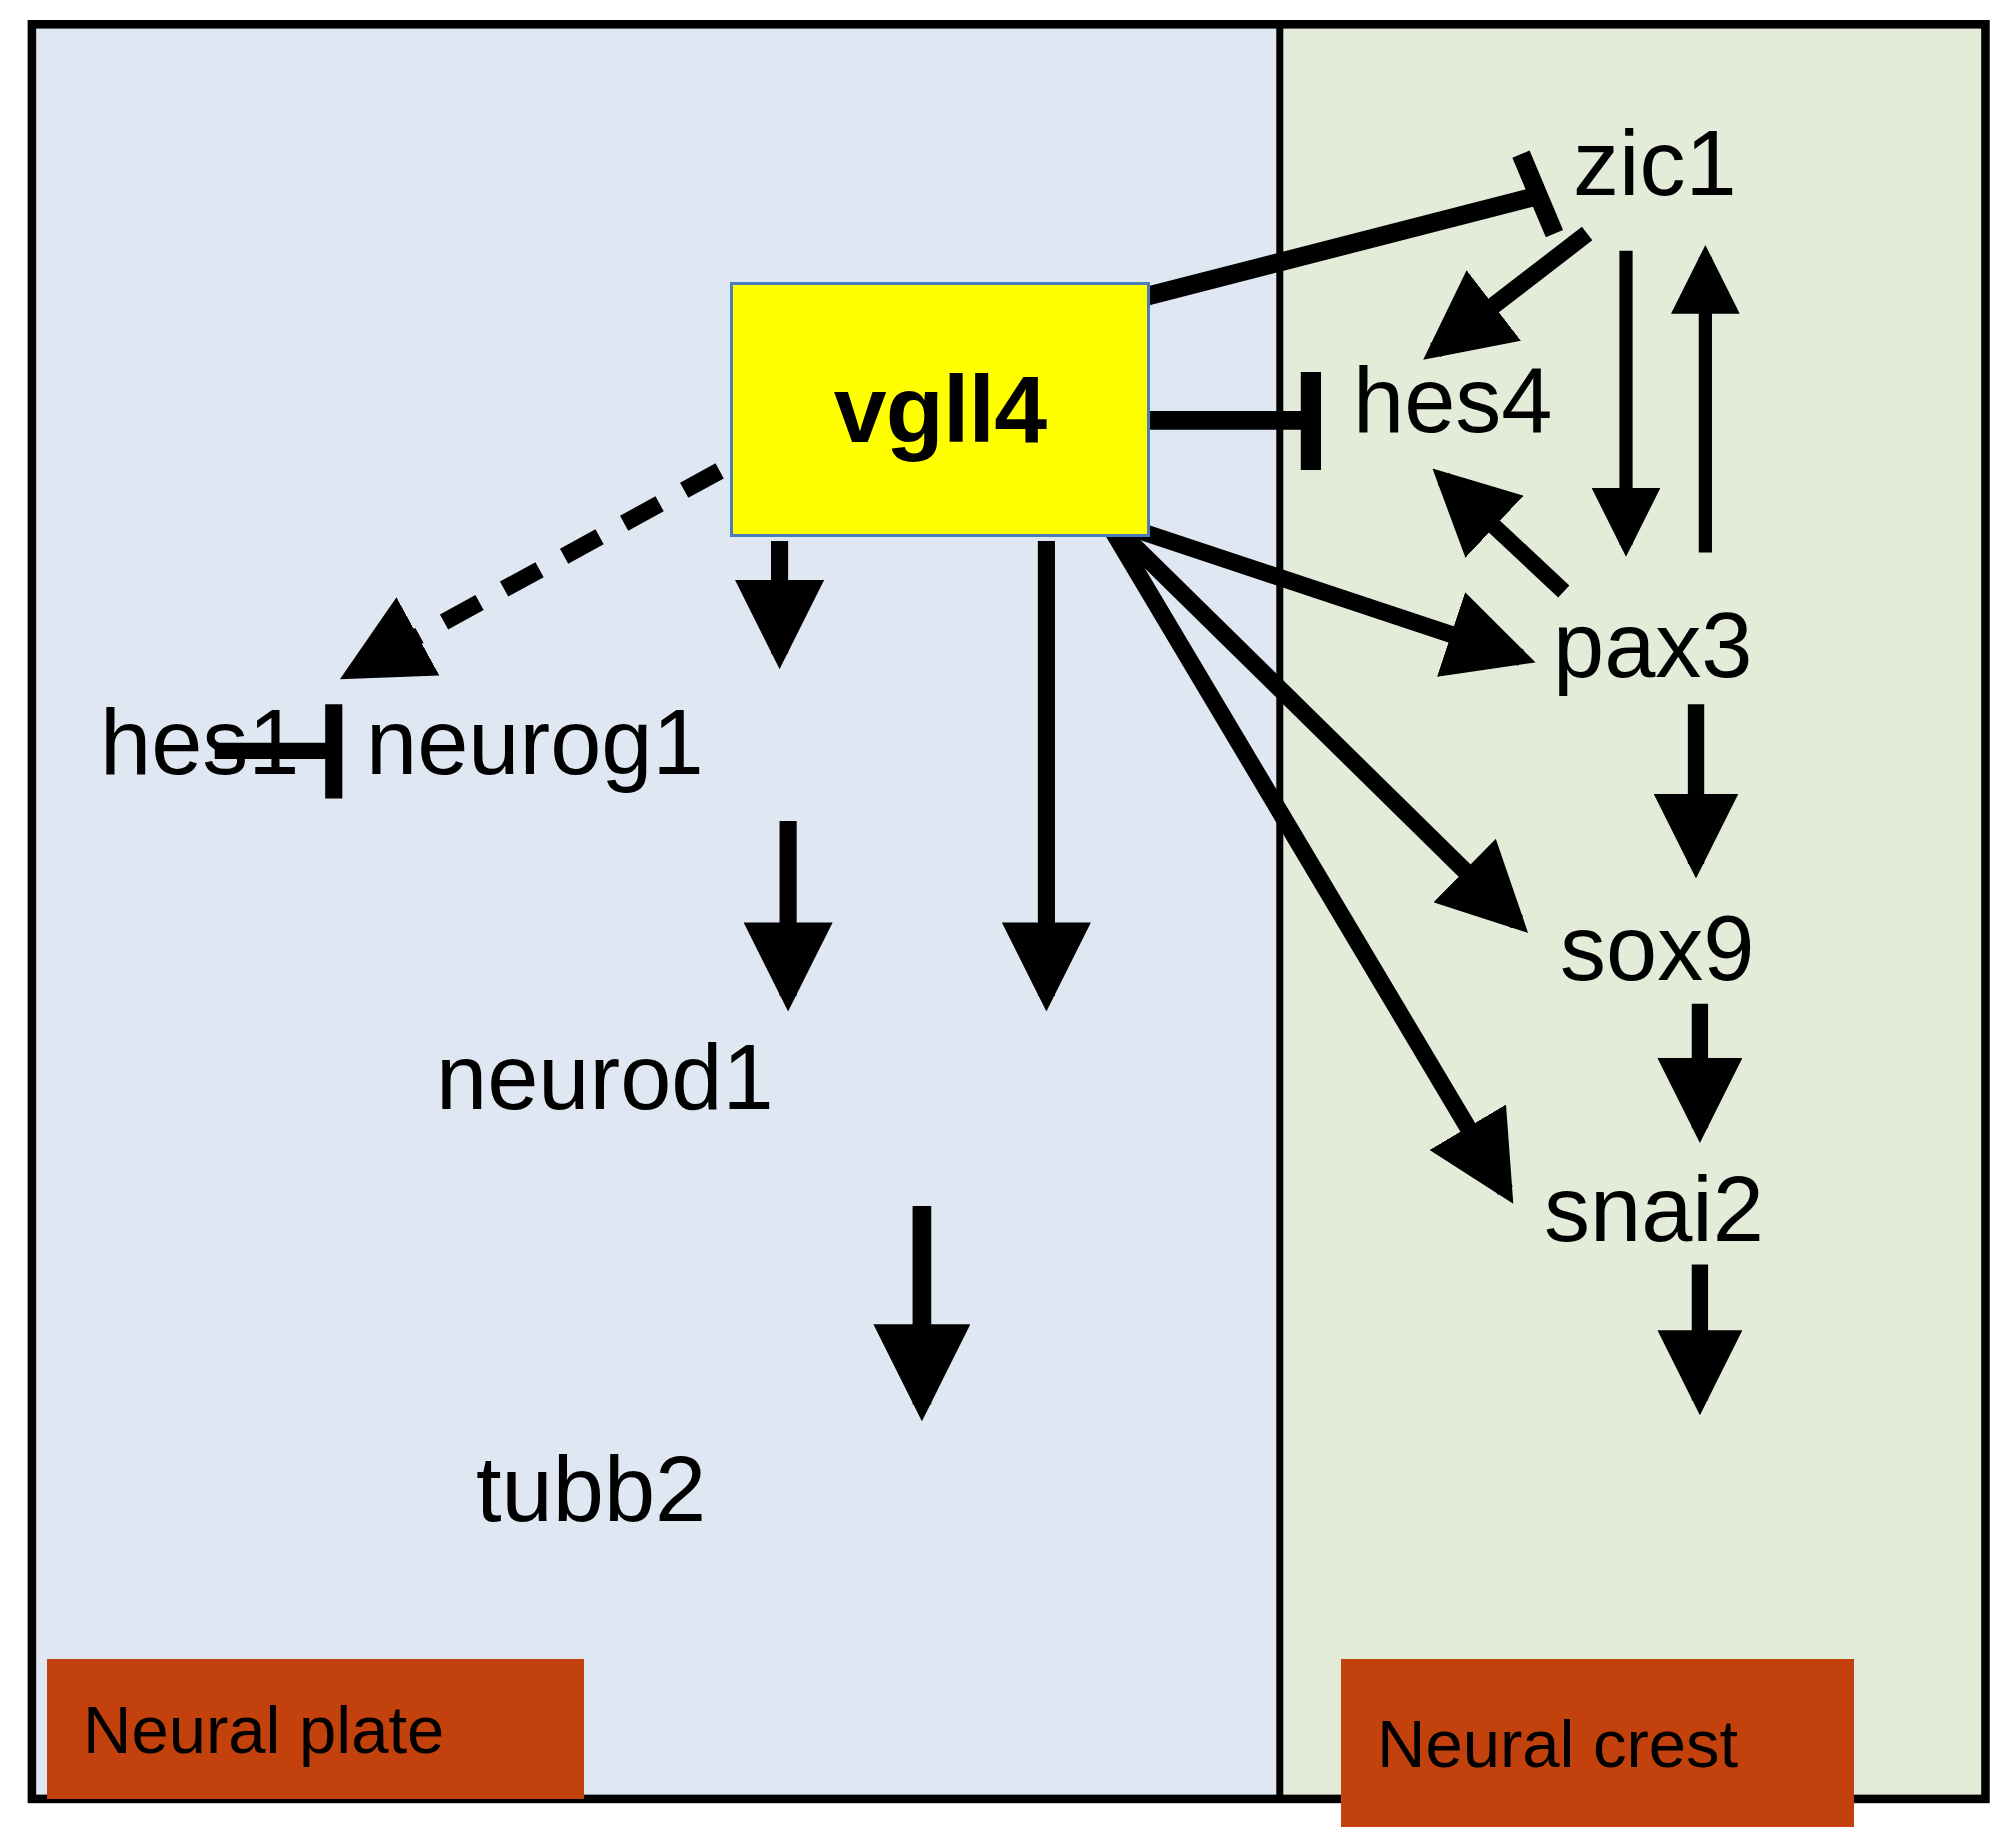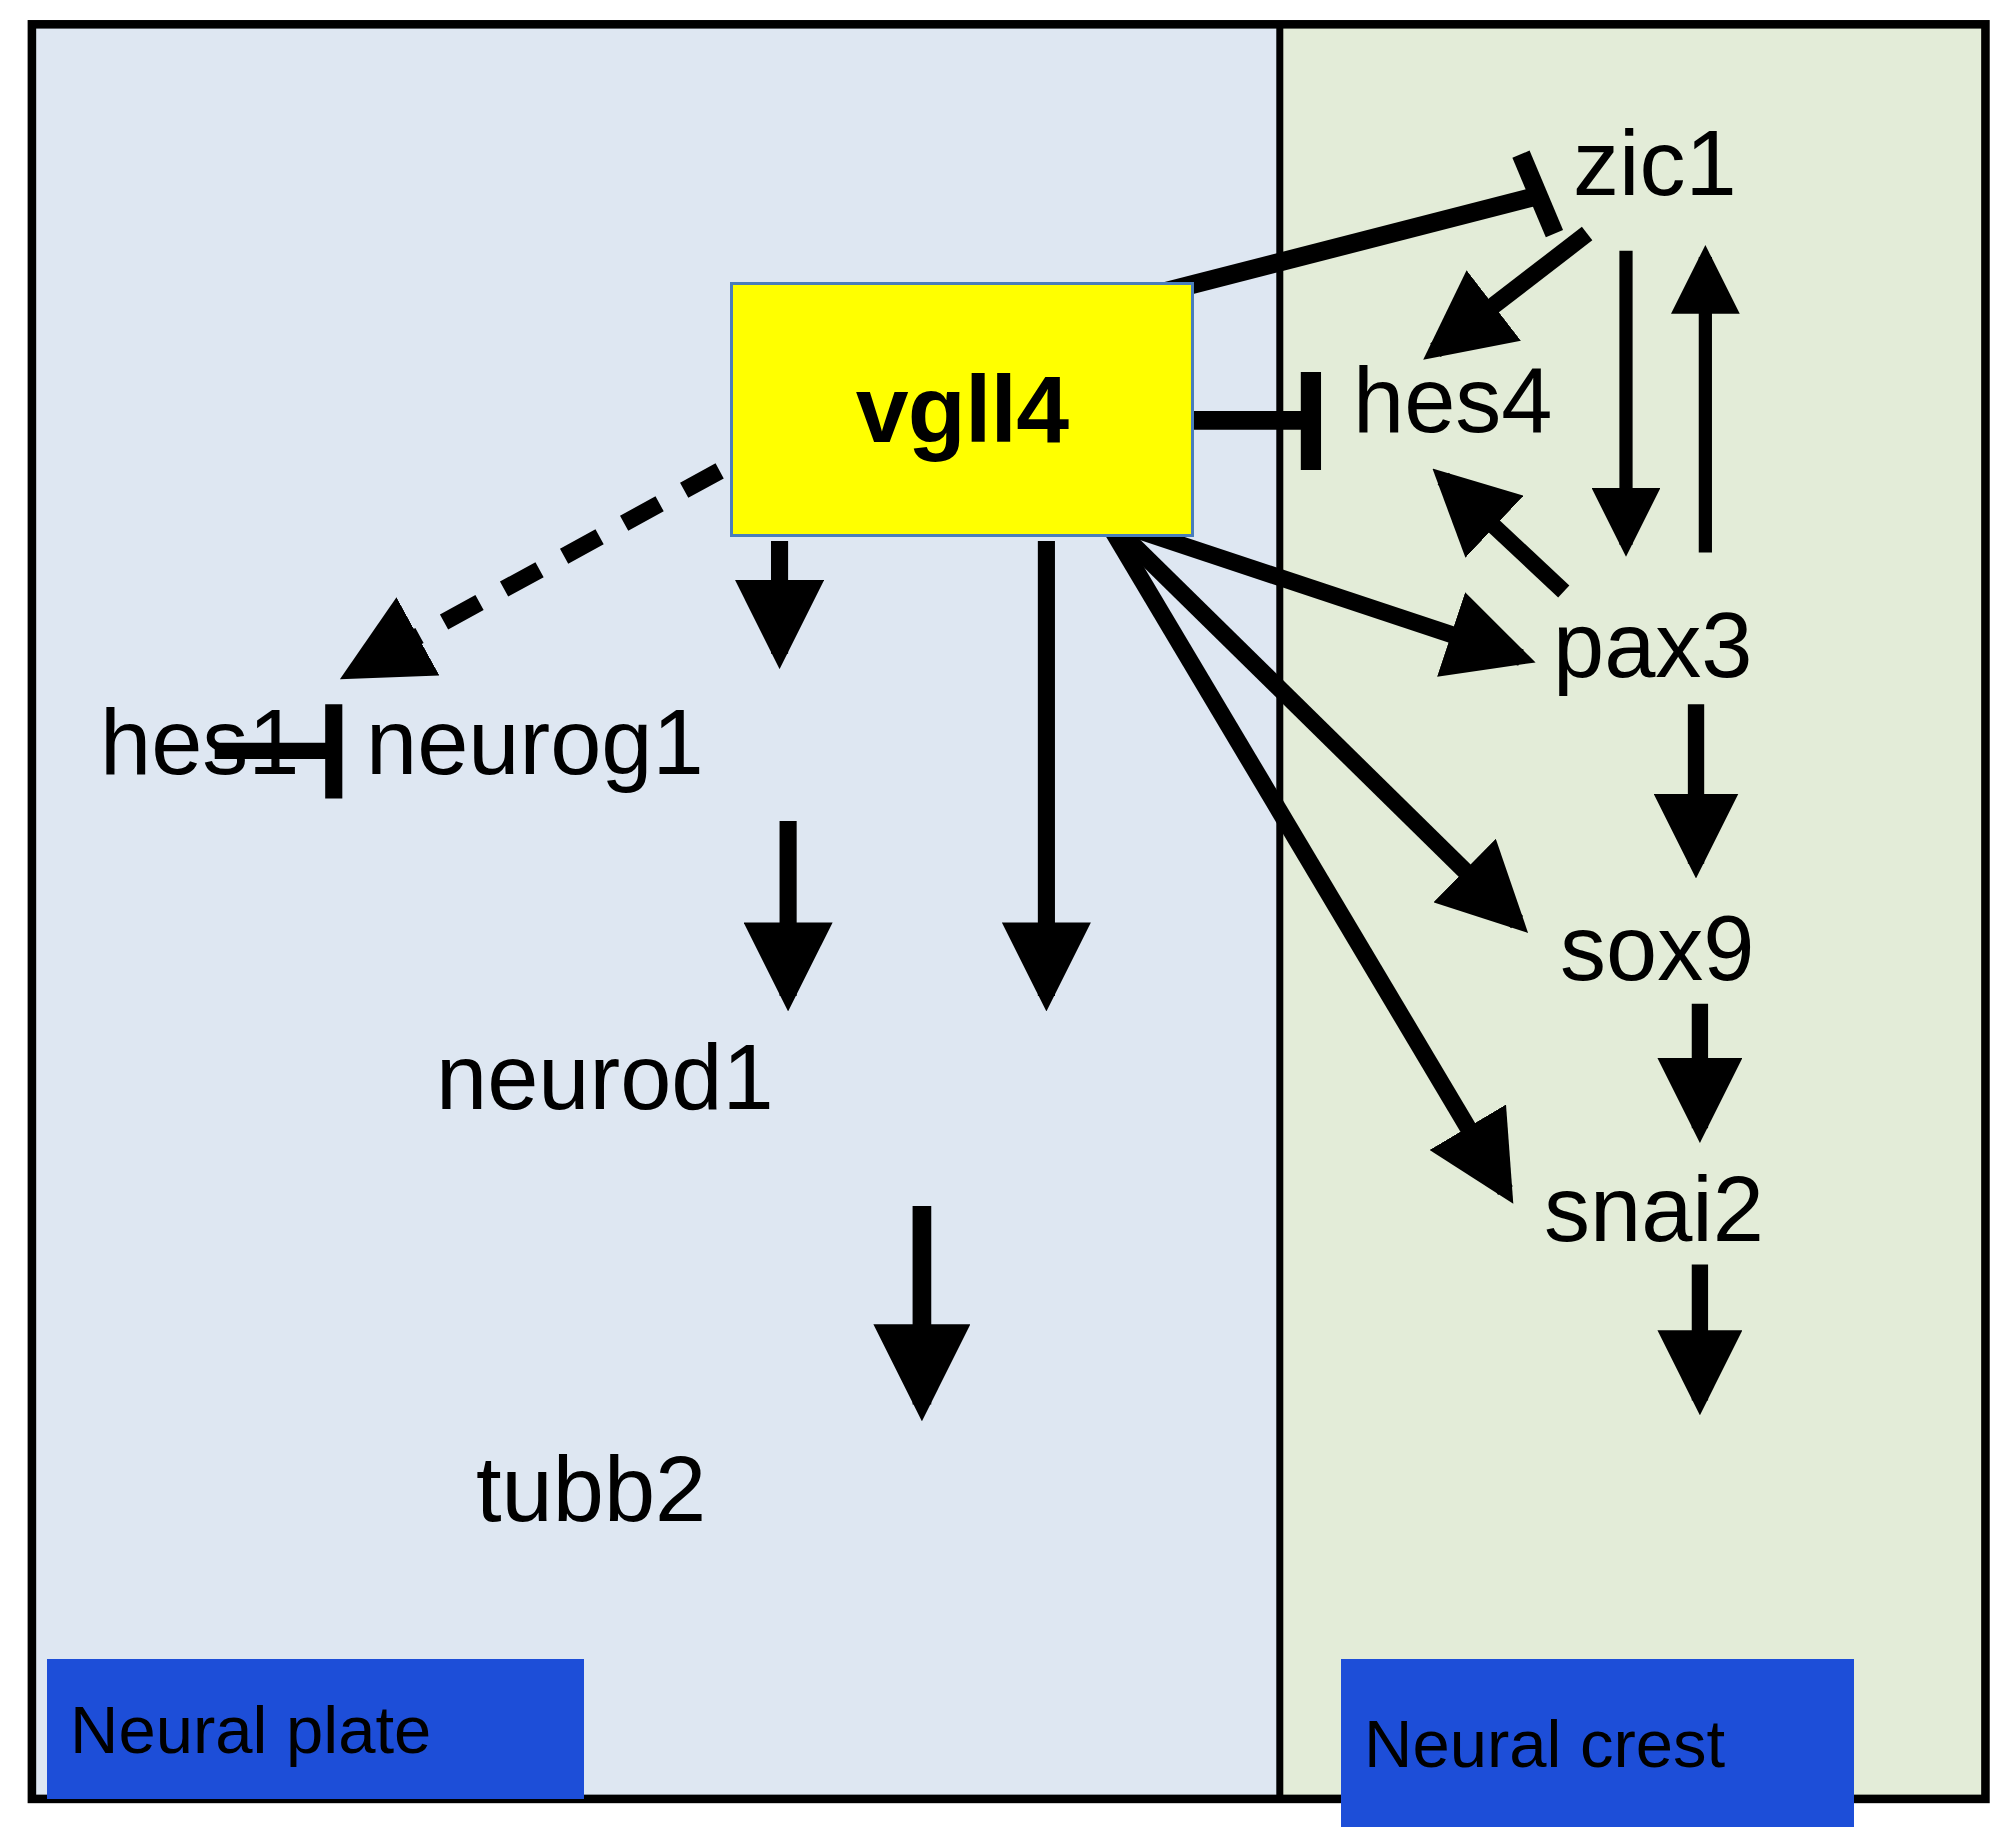--- a/index.html
+++ b/index.html
@@ -28,28 +28,28 @@
   }
   .vgll4-box .gene-text{
     font-family:"Liberation Sans", sans-serif;
     font-weight:bold;
     font-size:95px;
     color:#000000;
     letter-spacing:-0.8px;
   }
   .region-tag{
     position:absolute;
-    background:#1d4ed8;
+    background:#c2410c;
     display:flex;align-items:center;
     font-family:"Liberation Sans", sans-serif;
     font-weight:normal;
     font-size:67px;
     color:#000000;
     white-space:nowrap;
-    padding-left:23px;
+    padding-left:36px;
     box-sizing:border-box;
   }
 </style>
 </head>
 <body>
 
 <div id="stage">
 
   <svg class="diagram" viewBox="0 0 2590 2353">
     <defs>
@@ -196,21 +196,21 @@
 
   <div class="gene-label" style="left:1560px;top:902px;font-size:92px;">
     <span>sox9</span>
   </div>
 
   <div class="gene-label" style="left:1544px;top:1163px;font-size:92px;">
     <span>snai2</span>
   </div>
 
 
-  <div class="vgll4-box" style="left:730px;top:282px;width:464px;height:255px;">
+  <div class="vgll4-box" style="left:730px;top:282px;width:420px;height:255px;">
     <span class="gene-text">vgll4</span>
   </div>
 
   <div class="region-tag" style="left:47px;top:1659px;width:537px;height:140px;">
     <span>Neural plate</span>
   </div>
 
   <div class="region-tag" style="left:1341px;top:1659px;width:513px;height:168px;">
     <span>Neural crest</span>
   </div>

